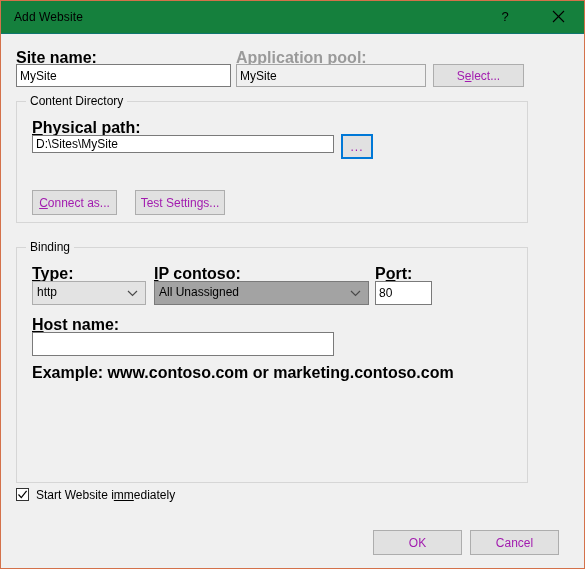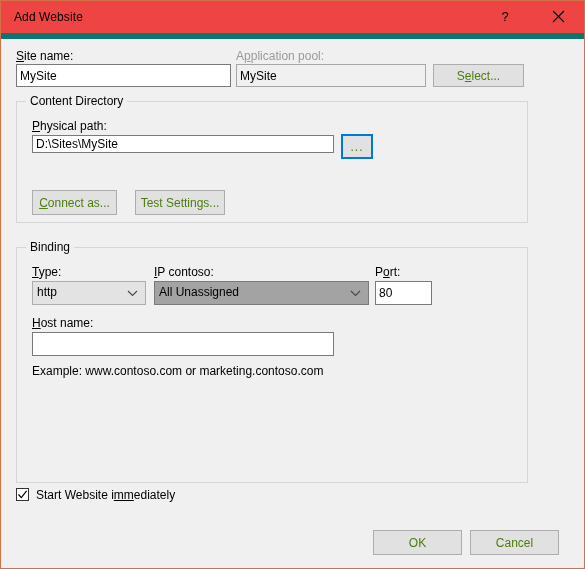--- a/index.html
+++ b/index.html
@@ -26,22 +26,22 @@
     border: 1px solid #D4714A;
     background: #F0F0F0;
   }
 
   
   .titlebar {
     position: absolute;
     left: 0; top: 0;
     width: 583px;
     height: 32px;
-    background: #ef4444;
-    border-bottom: 6px solid #0f766e;
+    background: #15803d;
+    border-bottom: 1px solid #0f766e;
   }
   .title-text {
     position: absolute;
     left: 13px;
     top: 9px;
     font-size: 12px;
     color: #000000;
     letter-spacing: 0.1px;
   }
   .tb-btn {
@@ -56,23 +56,24 @@
     color: #000000;
     font-family: "Liberation Sans", sans-serif;
   }
   .tb-help { right: 57px; font-size: 13px; }
   .tb-close { right: 4px; }
   .tb-close svg { display: block; margin: 0 auto; }
 
   
   .lbl {
     position: absolute;
-    font-size: 12px;
-    color: #000000;
-    white-space: nowrap;
+    font-size: 16px;
+    color: #000000;
+    white-space: nowrap;
+    font-weight: bold;
   }
   .lbl.disabled { color: #9a9a9a; }
   .ul { text-decoration: underline; }
 
   
   .tb-input {
     position: absolute;
     box-sizing: border-box;
     border: 1px solid #7A7A7A;
     background: #FFFFFF;
@@ -89,21 +90,21 @@
   }
 
   
   .btn {
     position: absolute;
     box-sizing: border-box;
     background: #E1E1E1;
     border: 1px solid #ADADAD;
     font-family: "Liberation Sans", sans-serif;
     font-size: 12px;
-    color: #4d7c0f;
+    color: #a21caf;
     padding: 0;
     cursor: default;
     text-align: center;
     white-space: nowrap;
   }
   .btn.focused {
     border: 2px solid #0078D7;
     background: #E1E1E1;
   }
 

